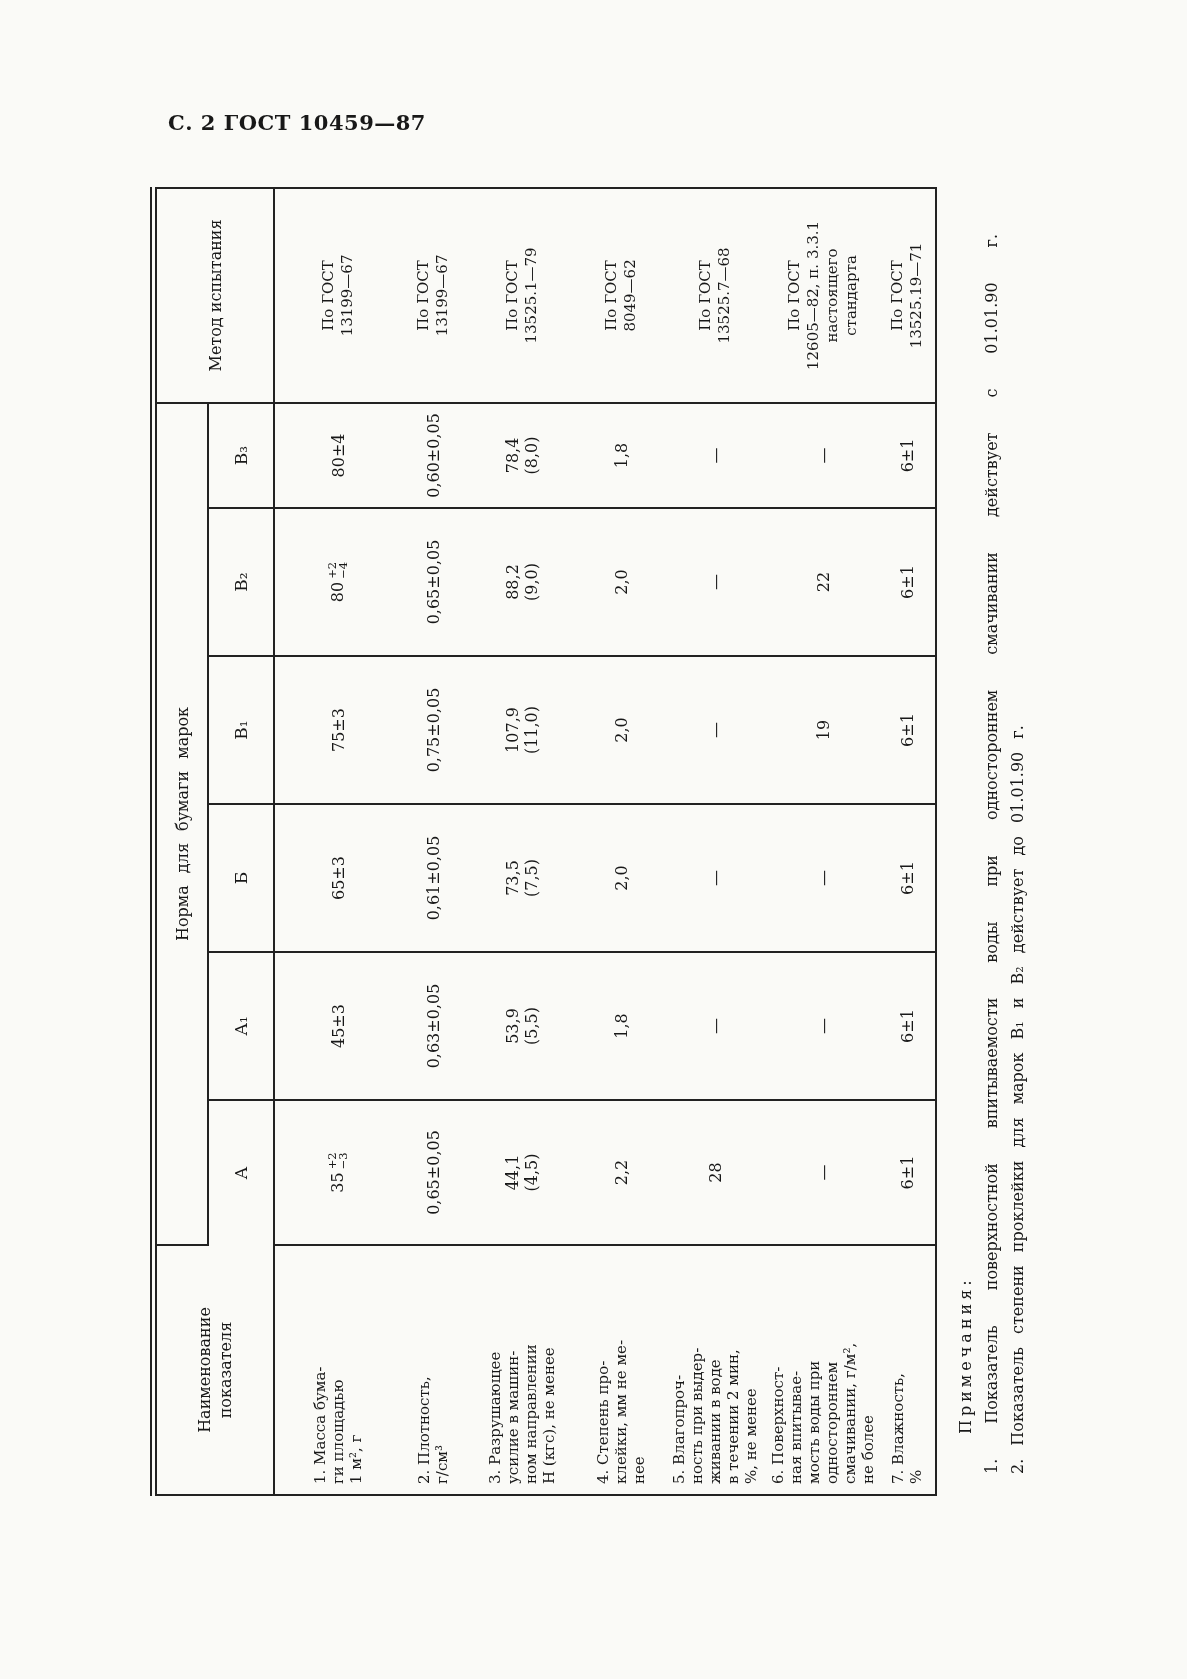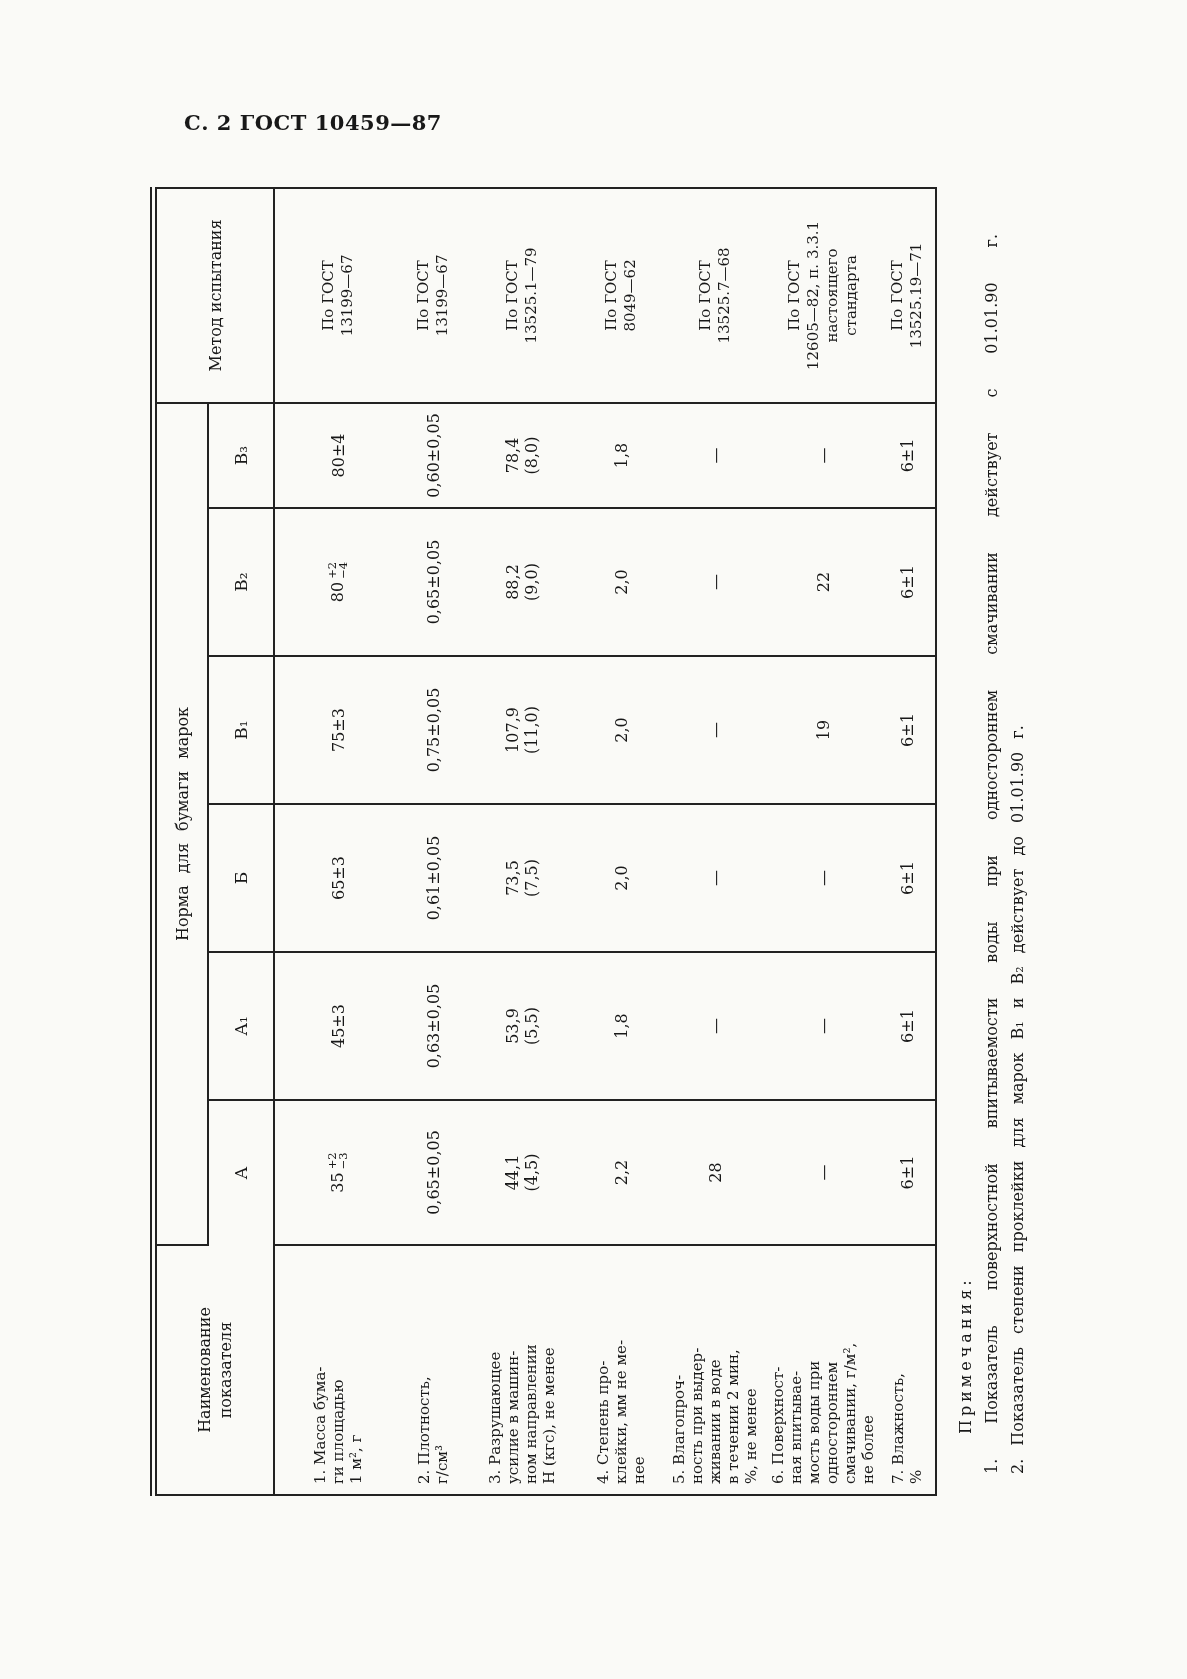--- a/index.html
+++ b/index.html
@@ -10,21 +10,21 @@
     width: 1187px;
     height: 1679px;
     position: relative;
     overflow: hidden;
     background: #fafaf7;
     color: #181818;
     font-family: "DejaVu Serif", "Liberation Serif", serif;
   }
   .page-header {
     position: absolute;
-    left: 184px;
+    left: 168px;
     top: 110px;
     font-size: 21px;
     font-weight: bold;
     letter-spacing: 0.5px;
   }
   
   .rotated-block {
     position: absolute;
     left: 150px;
     top: 1496px;

